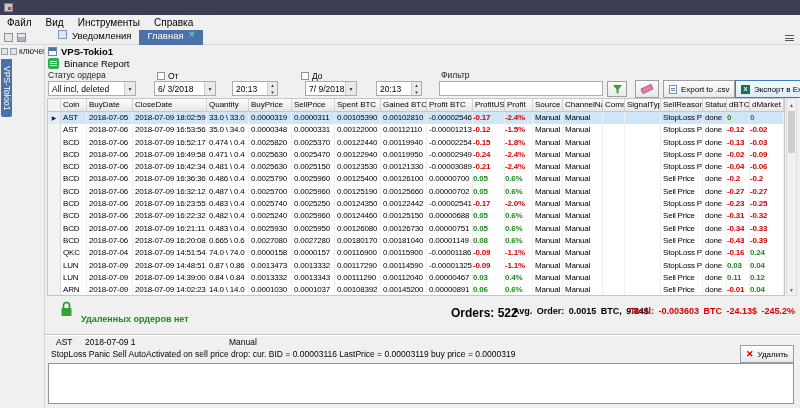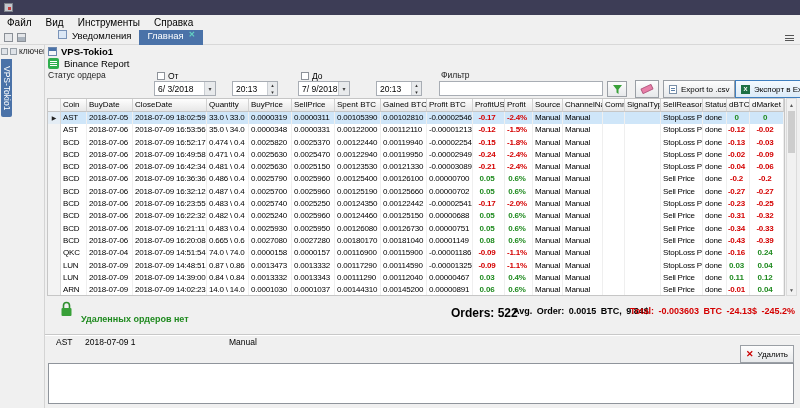--- a/index.html
+++ b/index.html
@@ -61,21 +61,21 @@
   .funnel-btn{width:20px;height:16px;padding:0;justify-content:center}
   .csv-ico{width:8px;height:9px;background:#fff;border:1px solid #7b90a8;position:relative;flex:none}
   .csv-ico::after{content:"";position:absolute;left:1px;top:2px;width:4px;height:1px;background:#5b7fa8;box-shadow:0 2px 0 #5b7fa8}
   .xls-ico{width:9px;height:9px;background:#1e7145;color:#fff;font-size:6px;display:flex;align-items:center;justify-content:center;font-weight:bold;flex:none}
   .eraser{width:12px;height:6px;background:#e87fa8;border:1px solid #b25a80;transform:rotate(-25deg);border-radius:1px}
 
   .table{position:absolute;top:40px;left:2px;width:738px;height:198px;border:1px solid #c6c6c6;background:#fff;overflow:hidden}
   .gridrow{display:grid;grid-template-columns:13px 26px 46px 74px 42px 43px 43px 46px 46px 46px 32px 28px 30px 40px 22px 36px 42px 24px 23px minmax(20px,1fr)}
   .th{font-size:8px;height:13px;line-height:12px;padding-left:2px;background:linear-gradient(#fefefe,#e7e7e7);border-right:1px solid #d2d2d2;border-bottom:1px solid #c6c6c6;overflow:hidden;white-space:nowrap}
   .td{font-size:8px;height:12.3px;line-height:12.3px;padding-left:2px;border-right:1px solid #efefef;overflow:hidden;white-space:nowrap;letter-spacing:-0.2px}
-  .td.ra{text-align:center;padding-right:3px;padding-left:0}
+  .td.ra{text-align:left;padding-right:3px;padding-left:0}
   .th.gutter,.td.gutter{background:#f3f3f3;border-right:1px solid #d8d8d8;padding:0;text-align:center}
   .td.gutter{font-size:6px;color:#222}
   .tr.selected .td{background:#cfe6f9}
   .tr.selected .td.gutter{background:#e4edf5}
   .neg{color:#d40000;font-weight:bold}
   .pos{color:#1f8a1f;font-weight:bold}
 
   .vscroll{position:absolute;top:40px;left:741px;width:11px;height:198px;background:#f1f1f1;border:1px solid #dcdcdc}
   .sarrow{height:11px;display:flex;align-items:center;justify-content:center;font-size:5px;color:#5a5a5a}
   .sarrow.down{position:absolute;bottom:0;left:0;right:0}
@@ -142,20 +142,24 @@
       <span>VPS-Tokio1</span>
     </div>
 
     <div class="app">
       <div class="app-header">
         <span class="rep-ico"></span>
         <span>Binance Report</span>
       </div>
 
       <span class="lbl" style="left:3px;top:12px">Статус ордера</span>
+      <div class="ctl" style="left:3px;top:23px;width:88px">
+        <span>All incl, deleted</span>
+        <span class="dd chev">▾</span>
+      </div>
 
       <div class="chk" style="left:112px;top:13px">
         <span class="box"></span>
         <span>От</span>
       </div>
       <div class="ctl" style="left:109px;top:23px;width:62px">
         <span>6/ 3/2018</span>
         <span class="dd chev">▾</span>
       </div>
       <div class="ctl" style="left:187px;top:23px;width:46px">
@@ -163,21 +167,21 @@
         <span class="spin">
           <span>▴</span>
           <span>▾</span>
         </span>
       </div>
 
       <div class="chk" style="left:256px;top:13px">
         <span class="box"></span>
         <span>До</span>
       </div>
-      <div class="ctl" style="left:253px;top:23px;width:52px">
+      <div class="ctl" style="left:260px;top:23px;width:52px">
         <span>7/ 9/2018</span>
         <span class="dd chev">▾</span>
       </div>
       <div class="ctl" style="left:331px;top:23px;width:46px">
         <span>20:13</span>
         <span class="spin">
           <span>▴</span>
           <span>▾</span>
         </span>
       </div>
@@ -535,21 +539,21 @@
               <div class="td pos ra">0.12</div>
             </div>
             <div class="gridrow tr">
               <div class="td gutter"></div>
               <div class="td">ARN</div>
               <div class="td">2018-07-09</div>
               <div class="td">2018-07-09 14:02:23</div>
               <div class="td">14.0 \ 14.0</div>
               <div class="td">0.0001030</div>
               <div class="td">0.0001037</div>
-              <div class="td">0.00144310</div>
+              <div class="td">0.00108392</div>
               <div class="td">0.00145200</div>
               <div class="td">0.00000891</div>
               <div class="td pos ra">0.06</div>
               <div class="td pos ra">0.6%</div>
               <div class="td">Manual</div>
               <div class="td">Manual</div>
               <div class="td"></div>
               <div class="td"></div>
               <div class="td">Sell Price</div>
               <div class="td">done</div>
@@ -571,20 +575,21 @@
       <span class="sum-del">Удаленных ордеров нет</span>
       <span class="sum-orders">Orders: 522</span>
       <span class="sum-avg">Avg. Order: 0.0015 BTC, 9.84$</span>
       <span class="sum-total"><span>Total:</span> <span>-0.003603 BTC -24.13$ -245.2%</span></span>
 
       <div class="divider"></div>
 
       <span class="d-coin">AST</span>
       <span class="d-date">2018-07-09 1</span>
       <span class="d-src">Manual</span>
+      <span class="d-msg">StopLoss Panic Sell AutoActivated on sell price drop: cur. BID = 0.00003116 LastPrice = 0.00003119 buy price = 0.0000319</span>
       <div class="btn del-btn">
         <span class="del-x">✕</span>
         <span>Удалить</span>
       </div>
 
       <textarea class="note" style=""></textarea>
     </div>
   </div>
 </div>
 

